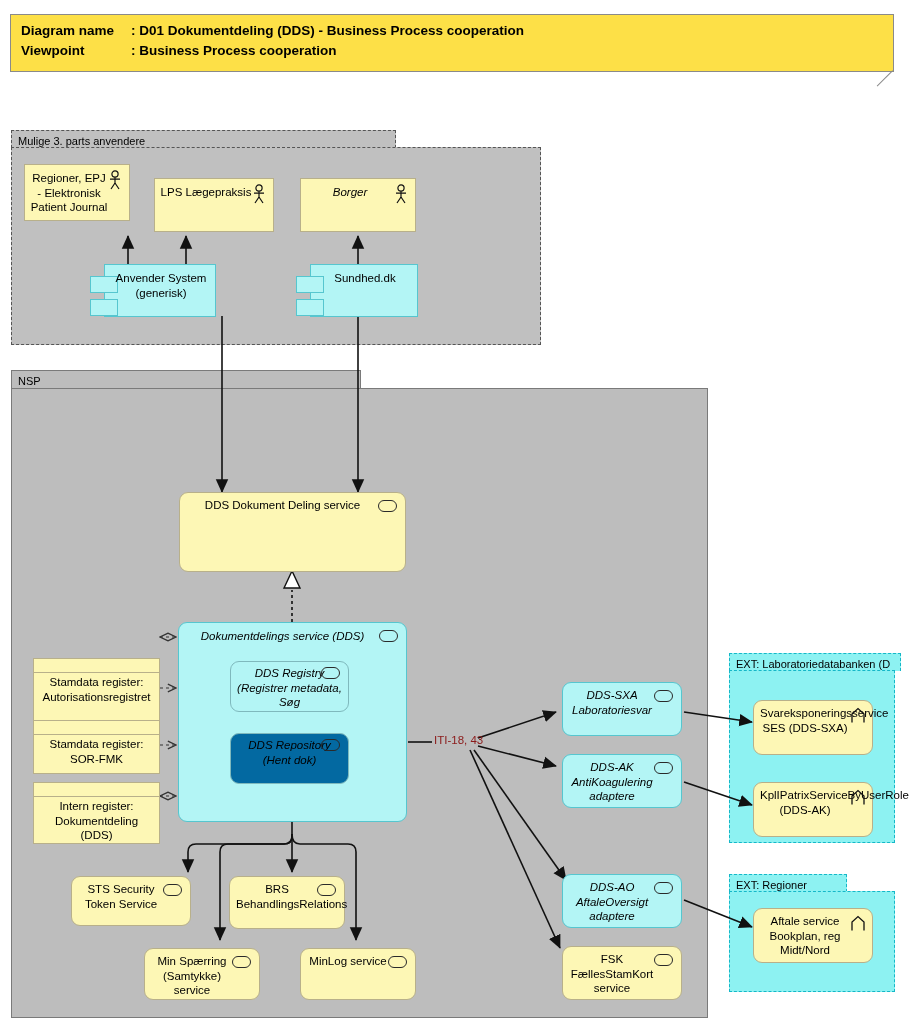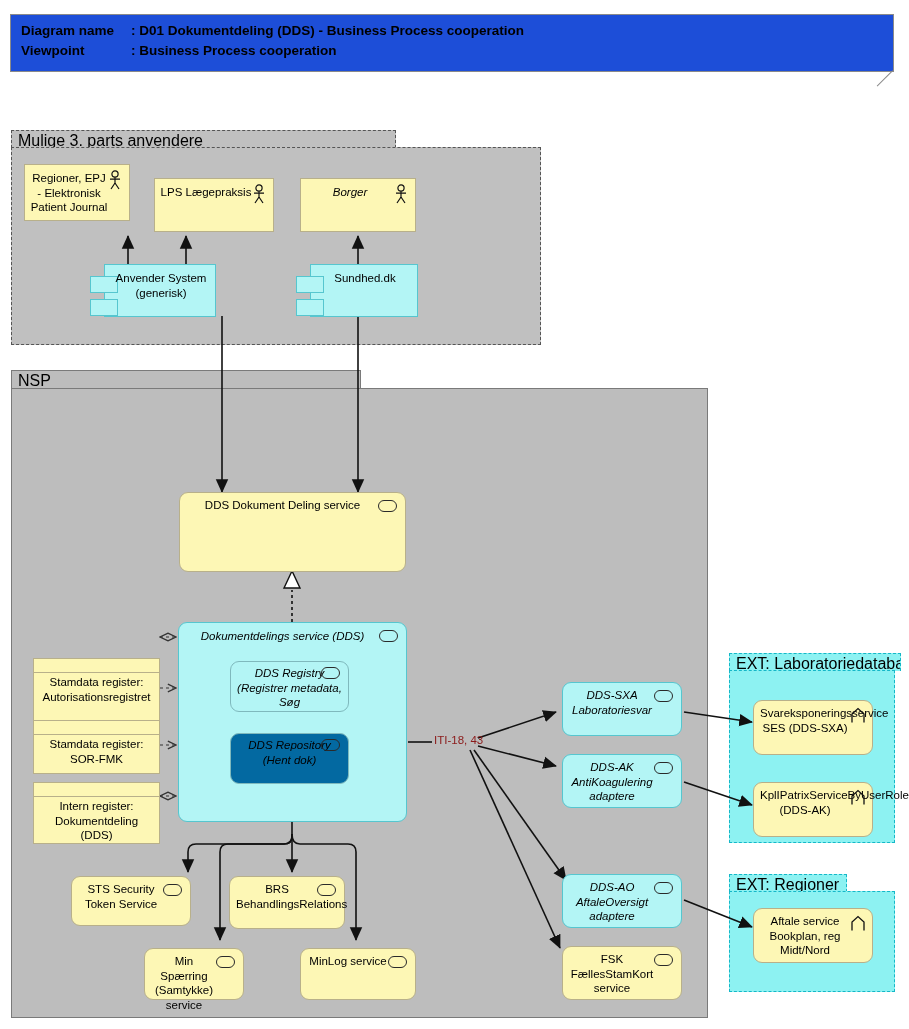--- a/index.html
+++ b/index.html
@@ -3,32 +3,32 @@
 <meta charset="utf-8">
 <style>
   html,body{margin:0;padding:0;background:#ffffff;}
   body{width:909px;height:1029px;position:relative;
        font-family:"Liberation Sans","DejaVu Sans",sans-serif;
        -webkit-font-smoothing:antialiased;}
   .canvas{position:absolute;left:0;top:0;width:909px;height:1029px;overflow:hidden;}
 
   
   .banner{position:absolute;left:10px;top:14px;width:884px;height:58px;
-          background:#1d4ed8;border:1px solid #8a8a8a;box-sizing:border-box;}
+          background:#fde047;border:1px solid #8a8a8a;box-sizing:border-box;}
   .banner .foldline{position:absolute;right:0px;bottom:0px;width:22px;height:22px;
           border-bottom:1px solid #8a8a8a;transform:rotate(-45deg);transform-origin:100% 100%;}
   .banner-row{position:absolute;left:10px;font-weight:bold;font-size:13.5px;color:#000;white-space:nowrap;}
   .banner-row.r1{top:8px;}
   .banner-row.r2{top:28px;}
   .banner-row .lbl{display:inline-block;width:110px;}
 
   
   .group{position:absolute;box-sizing:border-box;}
   .group .gtab{position:absolute;left:0;top:0;box-sizing:border-box;
-          font-size:16px;color:#000;padding:2px 4px 0 6px;line-height:16px;overflow:hidden;white-space:nowrap;}
+          font-size:11px;color:#000;padding:2px 4px 0 6px;line-height:16px;overflow:hidden;white-space:nowrap;}
   .group .gbody{position:absolute;box-sizing:border-box;}
 
   .grp-dashed .gtab{background:#c0c0c0;border:1px dashed #555;border-bottom:none;}
   .grp-dashed .gbody{background:#c0c0c0;border:1px dashed #555;}
   .grp-solid .gtab{background:#bdbdbd;border:1px solid #7a7a7a;border-bottom:none;}
   .grp-solid .gbody{background:#bdbdbd;border:1px solid #7a7a7a;}
   .grp-cyan .gtab{background:#8df2f2;border:1px dashed #15b8c8;border-bottom:none;}
   .grp-cyan .gbody{background:#8df2f2;border:1px dashed #15b8c8;}
 
   
@@ -239,21 +239,21 @@
   <div class="node yellow rounded svc" style="left:71px;top:876px;width:120px;height:50px;">
     <div class="txt">STS Security Token Service</div>
     <div class="ico-oval"></div>
   </div>
 
   <div class="node yellow rounded svc" style="left:229px;top:876px;width:116px;height:53px;">
     <div class="txt">BRS BehandlingsRelations</div>
     <div class="ico-oval"></div>
   </div>
 
-  <div class="node yellow rounded svc" style="left:144px;top:948px;width:100px;height:52px;">
+  <div class="node yellow rounded svc" style="left:144px;top:948px;width:116px;height:52px;">
     <div class="txt">Min Spærring (Samtykke) service</div>
     <div class="ico-oval"></div>
   </div>
 
   <div class="node yellow rounded svc" style="left:300px;top:948px;width:116px;height:52px;">
     <div class="txt">MinLog service</div>
     <div class="ico-oval"></div>
   </div>
 
   <div class="node cyan rounded svc" style="left:562px;top:682px;width:120px;height:54px;">

